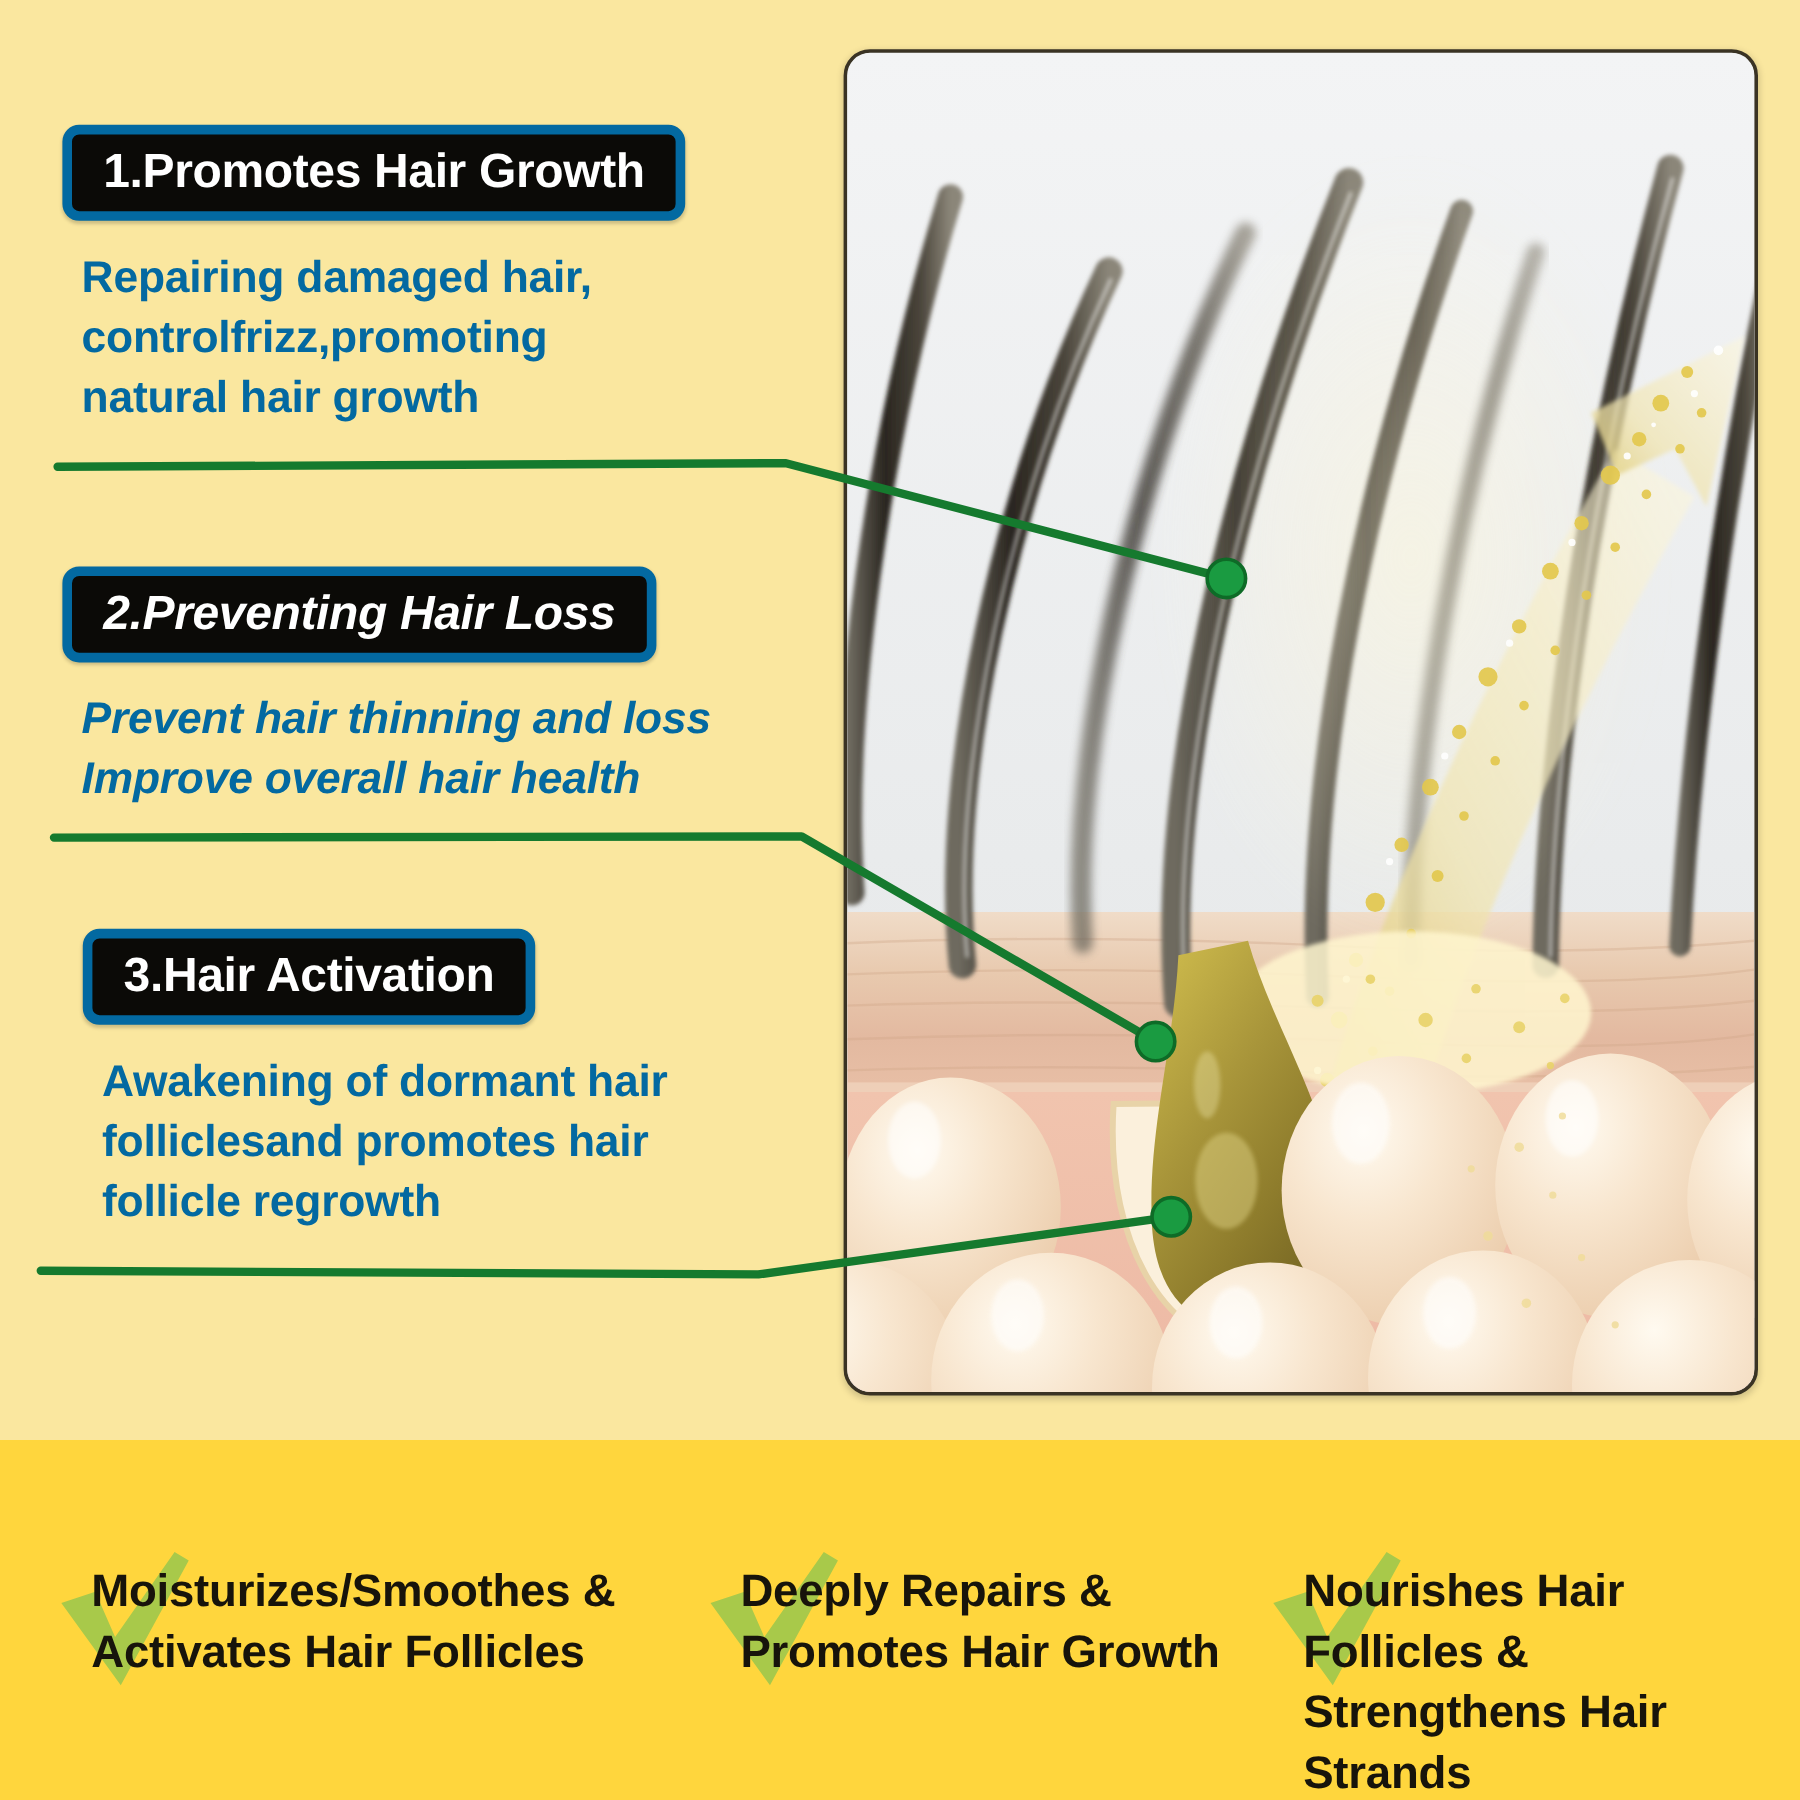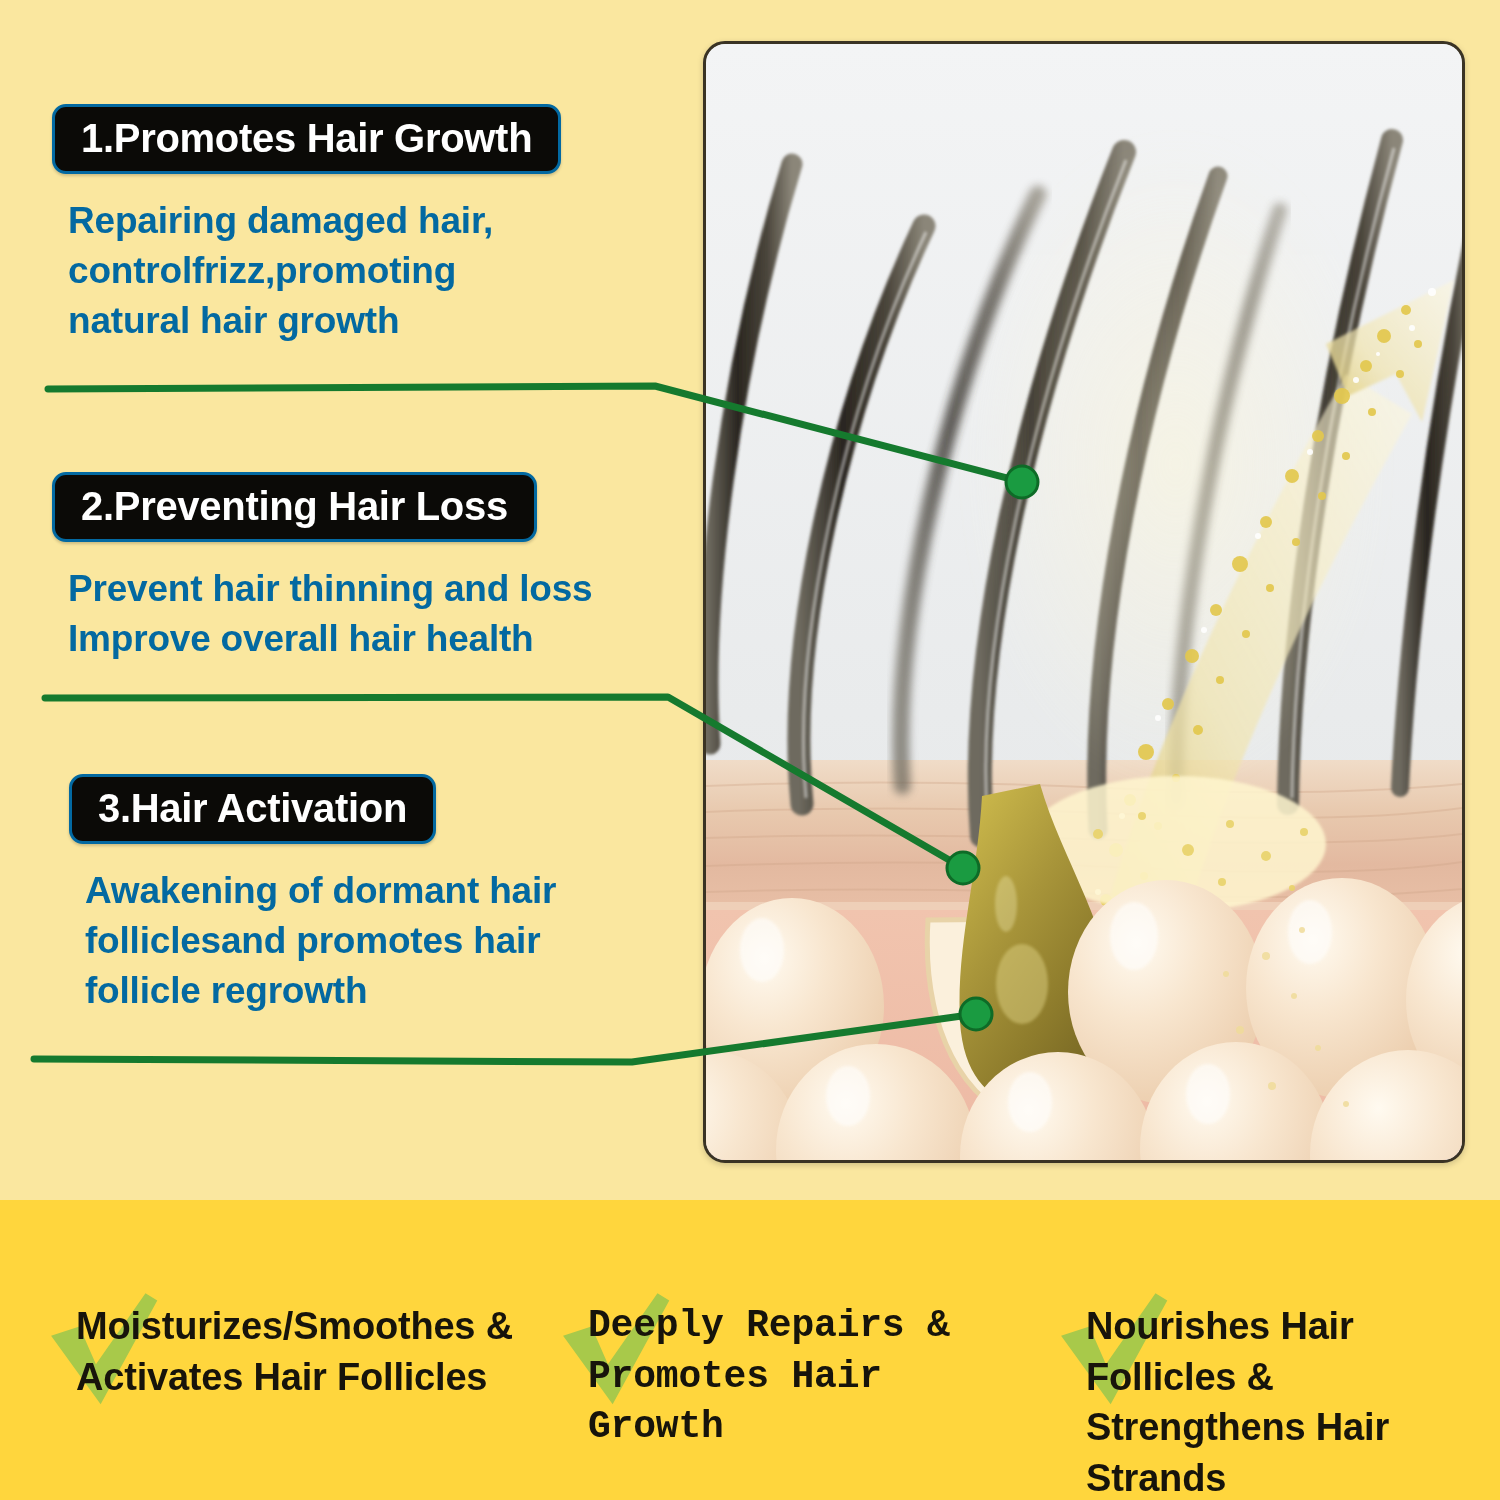--- a/index.html
+++ b/index.html
@@ -26,28 +26,28 @@
 
   
   #feature-list {
     position: absolute;
     left: 0; top: 0;
     width: 690px;
     height: 1200px;
   }
   .feature-block { position: absolute; left: 0; width: 690px; }
   #feature-block-1 { top: 104px; }
-  #feature-block-2 { top: 472px; }
+  #feature-block-2 { top: 472px; font-style: italic; }
   #feature-block-3 { top: 774px; margin-left: 17px; }
 
   .feature-badge {
     display: inline-block;
     background: #0b0a07;
     color: #ffffff;
-    border: 3px solid #0369a1;
+    border: 8px solid #0369a1;
     border-radius: 14px;
     padding: 11px 26px 13px 26px;
     margin-left: 52px;
     font-size: 40px;
     font-weight: bold;
     letter-spacing: -0.3px;
     line-height: 1.0;
     box-shadow: 0 2px 3px rgba(0,0,0,0.18);
     white-space: nowrap;
   }
@@ -94,21 +94,21 @@
     width: 1500px;
     height: 300px;
     background: #ffd63d;
   }
   .benefit-item {
     position: absolute;
     top: 1285px;
     height: 140px;
   }
   #benefit-item-0 { left: 48px;  width: 470px; }
-  #benefit-item-1 { left: 560px; width: 430px; font-family: Liberation Mono, monospace; }
+  #benefit-item-1 { left: 589px; width: 430px; }
   #benefit-item-2 { left: 1058px; width: 450px; }
 
   .benefit-check {
     position: absolute;
     left: -4px;
     top: 6px;
     width: 118px;
     height: 118px;
   }
   .benefit-text {

